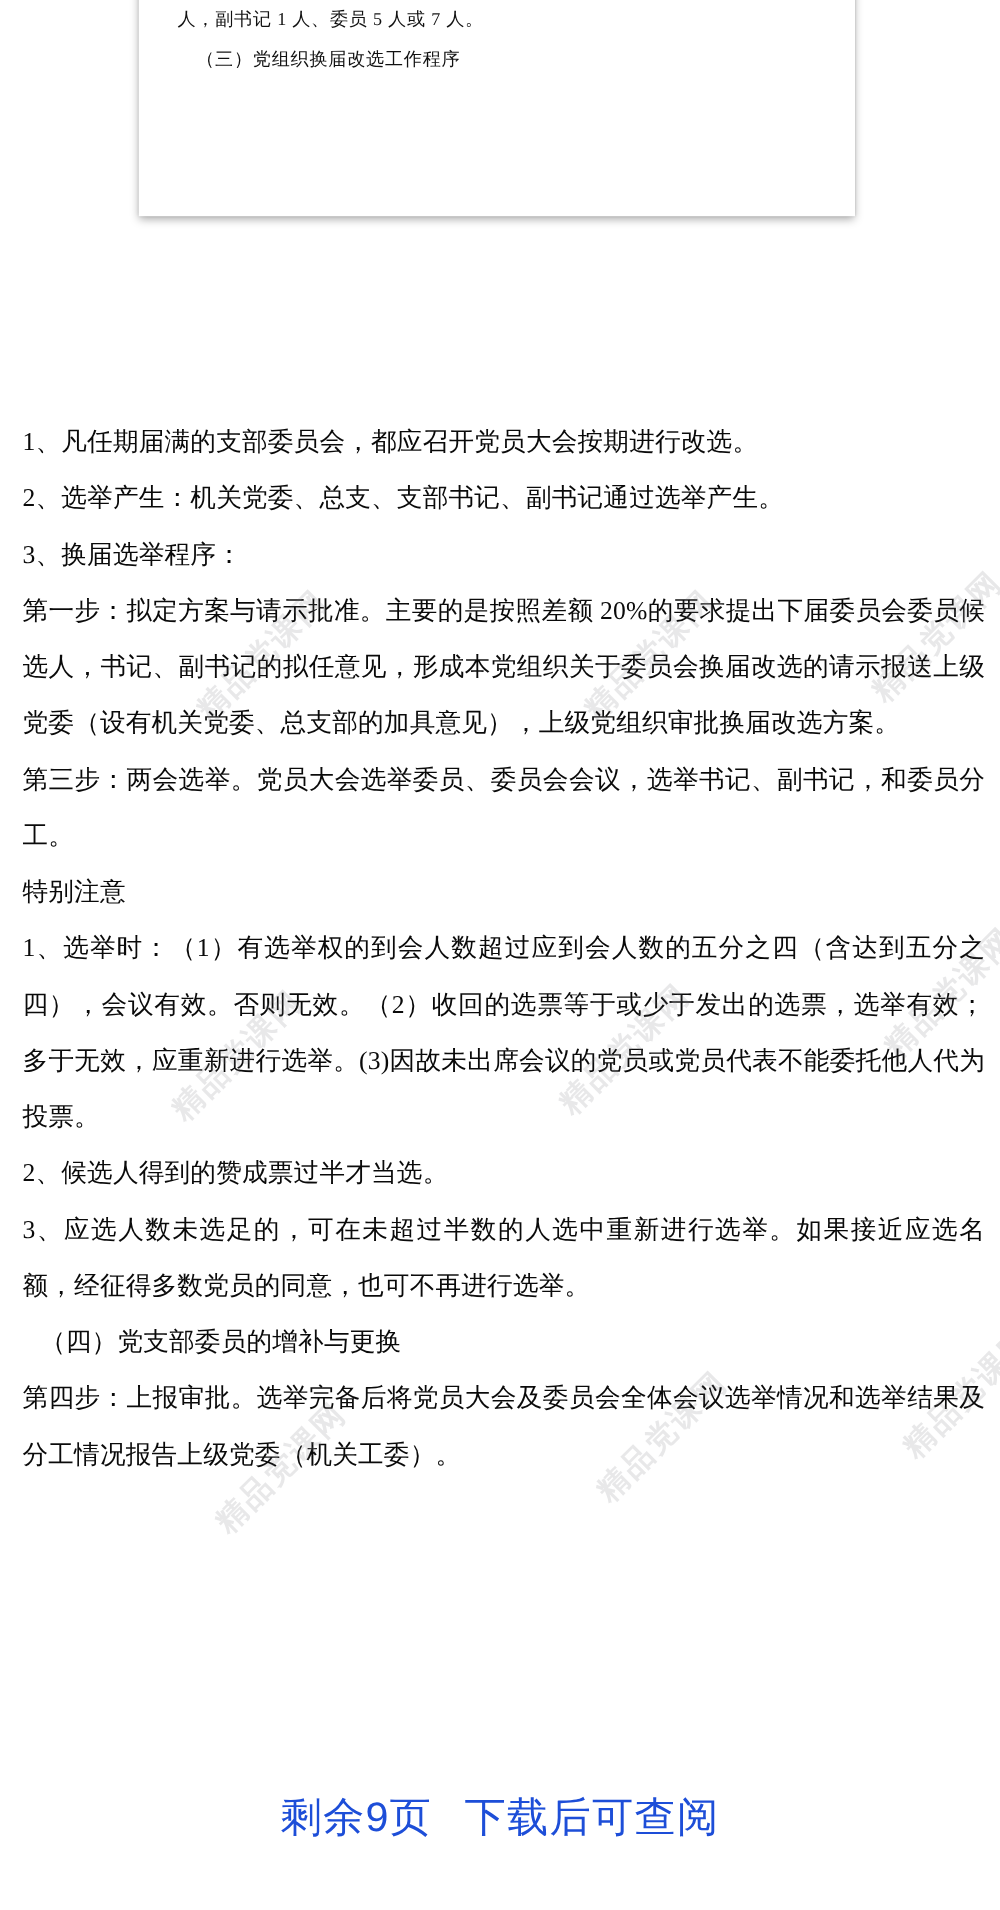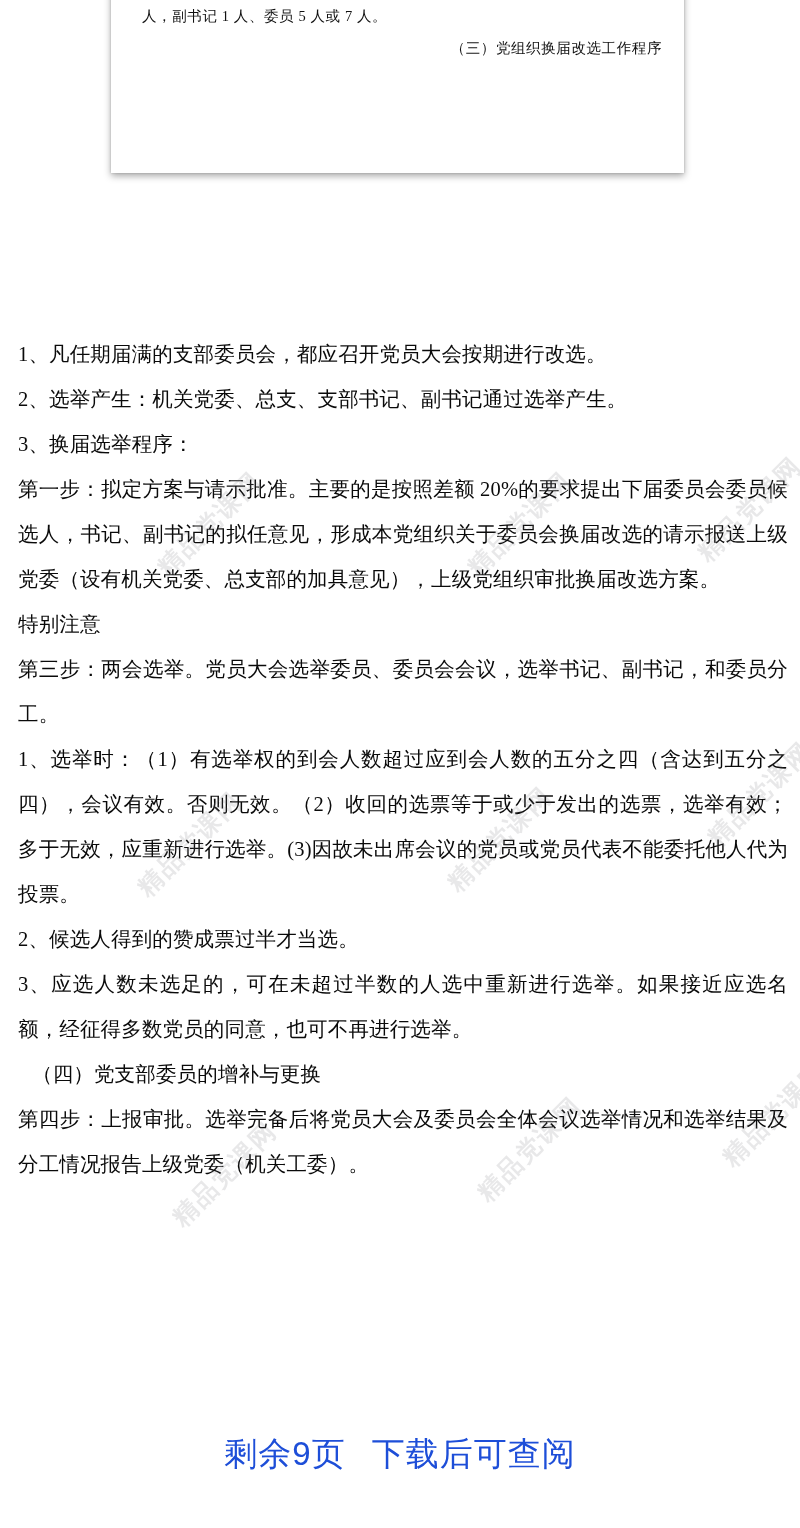--- a/index.html
+++ b/index.html
@@ -41,21 +41,21 @@
     right: 22px;
   }
 
   .card-line {
     font-size: 14.5px;
     line-height: 32px;
     color: #111111;
     letter-spacing: 0.6px;
     white-space: nowrap;
   }
-  .card-line.indent { text-indent: 15px; text-align: right; }
+  .card-line.indent { text-indent: 15px; }
 
   
   .doc-body {
     position: absolute;
     left: 18px;
     top: 332px;
     width: 770px;
     z-index: 2;
   }
 
@@ -128,23 +128,23 @@
 
     <p class="para">1、凡任期届满的支部委员会，都应召开党员大会按期进行改选。</p>
 
     <p class="para">2、选举产生：机关党委、总支、支部书记、副书记通过选举产生。</p>
 
     <p class="para">3、换届选举程序：</p>
 
     <p class="para">第一步：拟定方案与请示批准。主要的是按照差额 20%的要求提出下届委员会委员候选人，书记、副书记的拟任意见，形成本党组织关于委员会换届改选的请示报送上级党委（设有机关党委、总支部的加具意见），上级党组织审批换届改选方案。</p>
 
 
+    <p class="para">第三步：两会选举。党员大会选举委员、委员会会议，选举书记、副书记，和委员分工。</p>
+
     <p class="para">特别注意</p>
-
-    <p class="para">第三步：两会选举。党员大会选举委员、委员会会议，选举书记、副书记，和委员分工。</p>
 
     <p class="para">1、选举时：（1）有选举权的到会人数超过应到会人数的五分之四（含达到五分之四），会议有效。否则无效。（2）收回的选票等于或少于发出的选票，选举有效；多于无效，应重新进行选举。(3)因故未出席会议的党员或党员代表不能委托他人代为投票。</p>
 
     <p class="para">2、候选人得到的赞成票过半才当选。</p>
 
     <p class="para">3、应选人数未选足的，可在未超过半数的人选中重新进行选举。如果接近应选名额，经征得多数党员的同意，也可不再进行选举。</p>
 
     <p class="para indent1">（四）党支部委员的增补与更换</p>
 
     <p class="para">第四步：上报审批。选举完备后将党员大会及委员会全体会议选举情况和选举结果及分工情况报告上级党委（机关工委）。</p>

